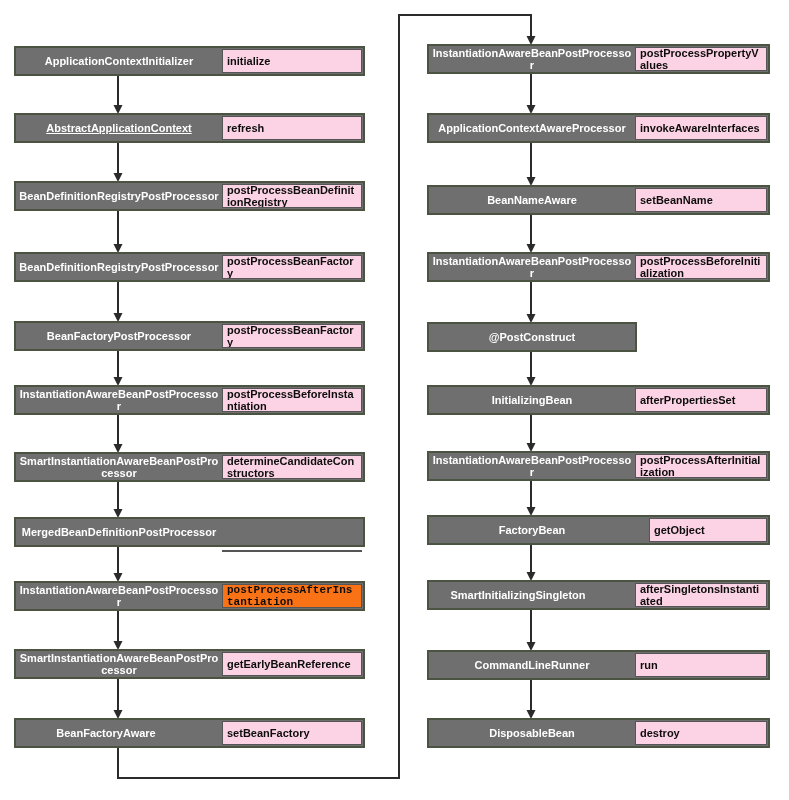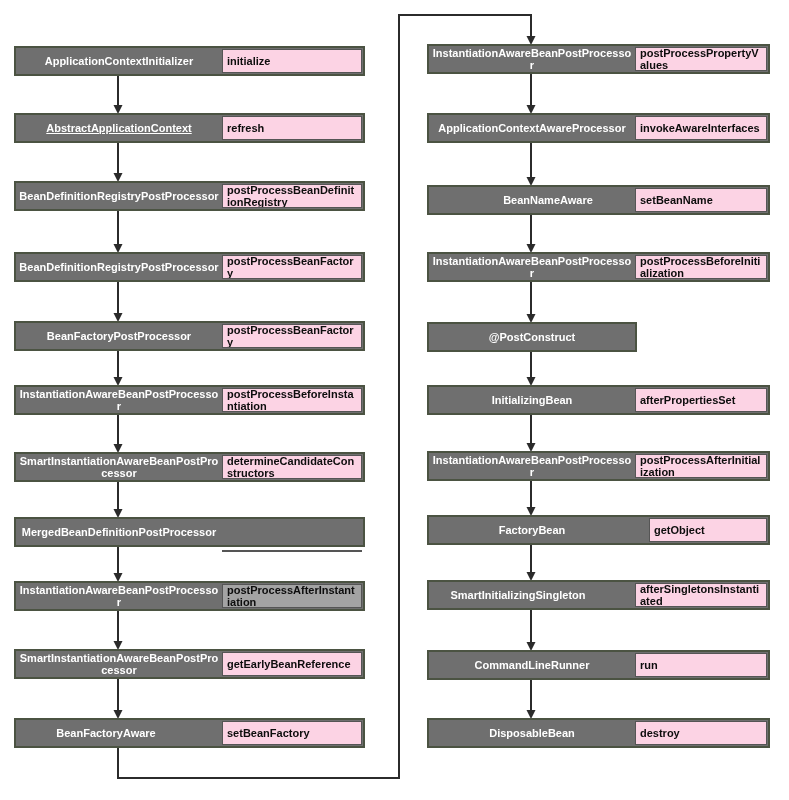--- a/index.html
+++ b/index.html
@@ -132,42 +132,42 @@
       <div class="node" style="left: 14px; top: 452px; width: 351px; background: rgb(111, 111, 111); border-color: rgb(75, 83, 66);">
         <div class="cls" style="width: 206px; color: rgb(255, 255, 255);">SmartInstantiationAwareBeanPostProcessor</div>
         <div class="method" style="left: 206px; background: rgb(252, 211, 228); border-color: rgb(85, 85, 85); color: rgb(13, 13, 13);">determineCandidateConstructors</div>
       </div>
       <div class="node" style="left: 14px; top: 517px; width: 351px; background: rgb(111, 111, 111); border-color: rgb(75, 83, 66);">
         <div class="cls" style="width: 206px; color: rgb(255, 255, 255);">MergedBeanDefinitionPostProcessor</div>
         <div class="method" style="left: 206px; background: rgb(252, 211, 228); border-color: rgb(85, 85, 85); color: rgb(13, 13, 13); margin-top: 30px;">postProcessMergedBeanDefinition</div>
       </div>
       <div class="node" style="left: 14px; top: 581px; width: 351px; background: rgb(111, 111, 111); border-color: rgb(75, 83, 66);">
         <div class="cls" style="width: 206px; color: rgb(255, 255, 255);">InstantiationAwareBeanPostProcessor</div>
-        <div class="method" style="left: 206px; background: #a3a3a3; border-color: rgb(85, 85, 85); color: rgb(13, 13, 13);">postProcessAfterInstantiation</div>
+        <div class="method" style="left: 206px; background: #f97316; border-color: rgb(85, 85, 85); color: rgb(13, 13, 13); font-family: Liberation Mono, monospace;">postProcessAfterInstantiation</div>
       </div>
       <div class="node" style="left: 14px; top: 649px; width: 351px; background: rgb(111, 111, 111); border-color: rgb(75, 83, 66);">
         <div class="cls" style="width: 206px; color: rgb(255, 255, 255);">SmartInstantiationAwareBeanPostProcessor</div>
         <div class="method" style="left: 206px; background: rgb(252, 211, 228); border-color: rgb(85, 85, 85); color: rgb(13, 13, 13);">getEarlyBeanReference</div>
       </div>
       <div class="node" style="left: 14px; top: 718px; width: 351px; background: rgb(111, 111, 111); border-color: rgb(75, 83, 66);">
         <div class="cls" style="width: 164px; color: rgb(255, 255, 255); padding-left: 18px;">BeanFactoryAware</div>
         <div class="method" style="left: 206px; background: rgb(252, 211, 228); border-color: rgb(85, 85, 85); color: rgb(13, 13, 13);">setBeanFactory</div>
       </div>
     </div>
   <div id="col-right">
       <div class="node" style="left: 427px; top: 44px; width: 343px; background: rgb(111, 111, 111); border-color: rgb(75, 83, 66);">
         <div class="cls" style="width: 206px; color: rgb(255, 255, 255);">InstantiationAwareBeanPostProcessor</div>
         <div class="method" style="left: 206px; background: rgb(252, 211, 228); border-color: rgb(85, 85, 85); color: rgb(13, 13, 13);">postProcessPropertyValues</div>
       </div>
       <div class="node" style="left: 427px; top: 113px; width: 343px; background: rgb(111, 111, 111); border-color: rgb(75, 83, 66);">
         <div class="cls" style="width: 206px; color: rgb(255, 255, 255);">ApplicationContextAwareProcessor</div>
         <div class="method" style="left: 206px; background: rgb(252, 211, 228); border-color: rgb(85, 85, 85); color: rgb(13, 13, 13);">invokeAwareInterfaces</div>
       </div>
       <div class="node" style="left: 427px; top: 185px; width: 343px; background: rgb(111, 111, 111); border-color: rgb(75, 83, 66);">
-        <div class="cls" style="width: 206px; color: rgb(255, 255, 255); margin-left: 16px;">BeanNameAware</div>
+        <div class="cls" style="width: 206px; color: rgb(255, 255, 255);">BeanNameAware</div>
         <div class="method" style="left: 206px; background: rgb(252, 211, 228); border-color: rgb(85, 85, 85); color: rgb(13, 13, 13);">setBeanName</div>
       </div>
       <div class="node" style="left: 427px; top: 252px; width: 343px; background: rgb(111, 111, 111); border-color: rgb(75, 83, 66);">
         <div class="cls" style="width: 206px; color: rgb(255, 255, 255);">InstantiationAwareBeanPostProcessor</div>
         <div class="method" style="left: 206px; background: rgb(252, 211, 228); border-color: rgb(85, 85, 85); color: rgb(13, 13, 13);">postProcessBeforeInitialization</div>
       </div>
       <div class="node" style="left: 427px; top: 322px; width: 210px; background: rgb(111, 111, 111); border-color: rgb(75, 83, 66);">
         <div class="cls" style="width: 206px; color: rgb(255, 255, 255);">@PostConstruct</div>
       </div>
       <div class="node" style="left: 427px; top: 385px; width: 343px; background: rgb(111, 111, 111); border-color: rgb(75, 83, 66);">

